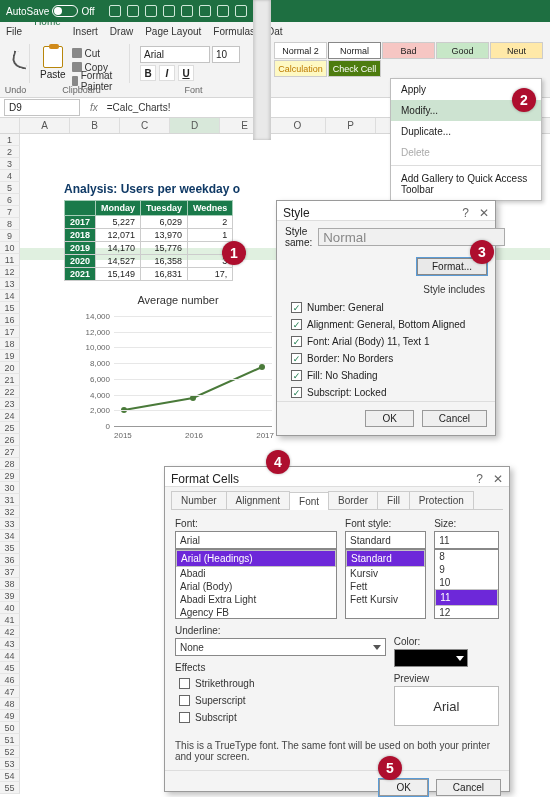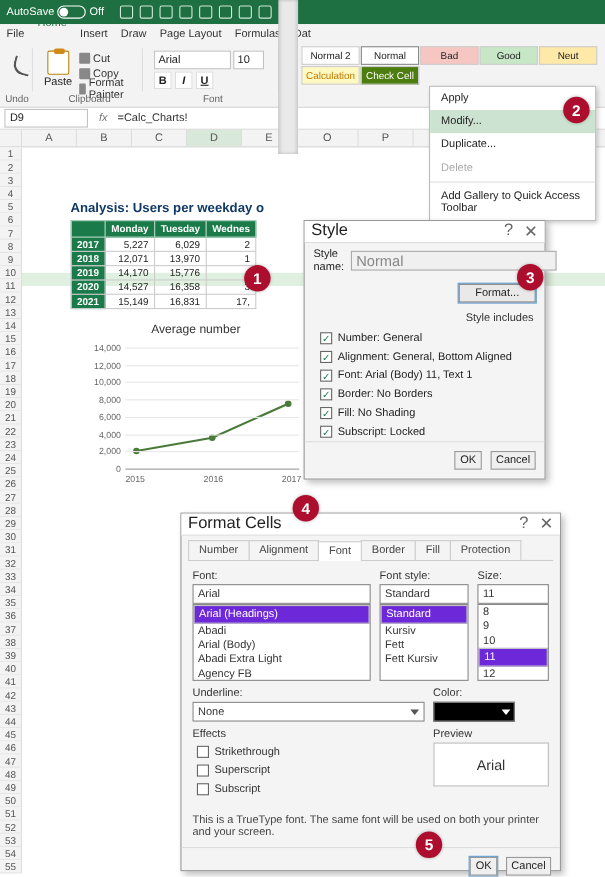--- a/index.html
+++ b/index.html
@@ -78,44 +78,44 @@
   .chart .ctitle{text-align:center;font-size:11px;color:#333;margin-bottom:6px;}
   .axes{position:absolute;left:36px;top:22px;right:6px;bottom:18px;}
   .ygrid{position:absolute;left:0;right:0;border-top:1px solid #e7e7e7;font-size:8px;color:#666;}
   .ygrid span{position:absolute;left:-34px;top:-5px;width:30px;text-align:right;}
   .series{position:absolute;left:0;top:0;right:0;bottom:0;}
   .xlab{position:absolute;bottom:-14px;font-size:8px;color:#666;}
   
   .badge{position:absolute;width:24px;height:24px;border-radius:50%;background:#ae0e2e;color:#fff;font-weight:bold;font-size:14px;display:flex;align-items:center;justify-content:center;z-index:60;box-shadow:0 0 3px rgba(0,0,0,.3);}
   
   .dlg{position:absolute;background:#f4f4f4;border:1px solid #9a9a9a;box-shadow:3px 3px 6px rgba(0,0,0,.25);z-index:20;}
-  .dlg .tb{height:20px;background:#fff;border-bottom:1px solid #ddd;display:flex;align-items:flex-start;justify-content:space-between;padding:0 6px;font-size:15px;}
+  .dlg .tb{height:20px;background:#fff;border-bottom:1px solid #ddd;display:flex;align-items:flex-end;justify-content:space-between;padding:0 6px;font-size:12px;}
   .dlg .tb .tctl{display:flex;gap:10px;color:#666;}
   .dlgStyle{left:276px;top:200px;width:220px;}
   .dlgStyle .row{display:flex;align-items:center;padding:5px 8px;gap:6px;}
   .dlgStyle input[type=text]{flex:1;height:18px;border:1px solid #aaa;background:#f0f0f0;color:#888;padding:0 4px;}
   .dlgStyle .fmtbtn{padding:2px 14px;border:1px solid #888;background:#e9e9e9;margin-left:auto;box-shadow:0 0 0 1px #5b9bd5;}
   .dlgStyle .inc{padding:4px 10px;font-size:10px;color:#333;text-align:right;}
   .chk{display:flex;align-items:center;gap:5px;padding:3px 14px;}
   .chk .box{width:11px;height:11px;border:1px solid #666;background:#fff;display:flex;align-items:center;justify-content:center;color:#1a7a4a;font-size:9px;}
   .dlgbtns{display:flex;justify-content:flex-end;gap:8px;padding:8px;border-top:1px solid #ddd;}
-  .btn{padding:2px 4px;border:1px solid #999;background:#efefef;font-size:10px;text-align:center;}
+  .btn{padding:2px 16px;border:1px solid #999;background:#efefef;font-size:10px;text-align:center;}
   
   .dlgFC{left:164px;top:466px;width:346px;height:326px;}
   .tabs{display:flex;background:#f4f4f4;border-bottom:1px solid #ccc;margin:4px 6px 0;}
   .tab{padding:3px 9px;border:1px solid #ccc;border-bottom:none;background:#f4f4f4;margin-right:-1px;font-size:10px;color:#444;}
   .tab.act{background:#fff;position:relative;top:1px;}
   .fcbody{padding:8px 10px;font-size:10px;color:#333;}
   .lbl{margin-bottom:2px;}
   .listbox{border:1px solid #888;background:#fff;height:70px;overflow:hidden;}
   .listbox .li{padding:1px 4px;}
   .listbox .li.sel{background:#6d28d9;color:#fff;}
   .threecol{display:flex;gap:8px;}
   .threecol>div{flex:1;}
-  .under{display:flex;gap:8px;margin-top:6px;}
+  .under{display:flex;gap:8px;margin-top:6px;align-items:flex-end;}
   .under .u1{flex:2;}
   .under .u2{flex:1;}
   .dropdown{height:18px;border:1px solid #888;background:#fff;display:flex;align-items:center;justify-content:space-between;padding:0 4px;}
   .dropdown .dd{width:0;height:0;border-left:4px solid transparent;border-right:4px solid transparent;border-top:5px solid #555;}
   .colorbox{height:18px;border:1px solid #888;width:74px;background:#000;position:relative;}
   .colorbox .dd{position:absolute;right:3px;top:6px;width:0;height:0;border-left:4px solid transparent;border-right:4px solid transparent;border-top:5px solid #fff;}
   .effects{margin-top:6px;}
   .preview{margin-top:6px;}
   .pvbox{height:40px;border:1px solid #bbb;display:flex;align-items:center;justify-content:center;font-size:13px;background:#fff;}
   .truetype{margin-top:14px;color:#444;}
@@ -410,21 +410,21 @@
 
 <div class="dlg dlgStyle">
   <div class="tb">
     <span>Style</span>
     <span class="tctl">
         <span>?</span>
         <span>✕</span>
       </span>
   </div>
   <div class="row">
-    <span>Style name:</span>
+    <span>Style same:</span>
     <input type="text" value="Normal" style="">
   </div>
   <div class="row">
       <div class="fmtbtn">Format...</div>
     </div>
   <div class="inc">Style includes</div>
   <div class="chk">
       <span class="box">✓</span>
       <span>Number: General</span>
     </div>

